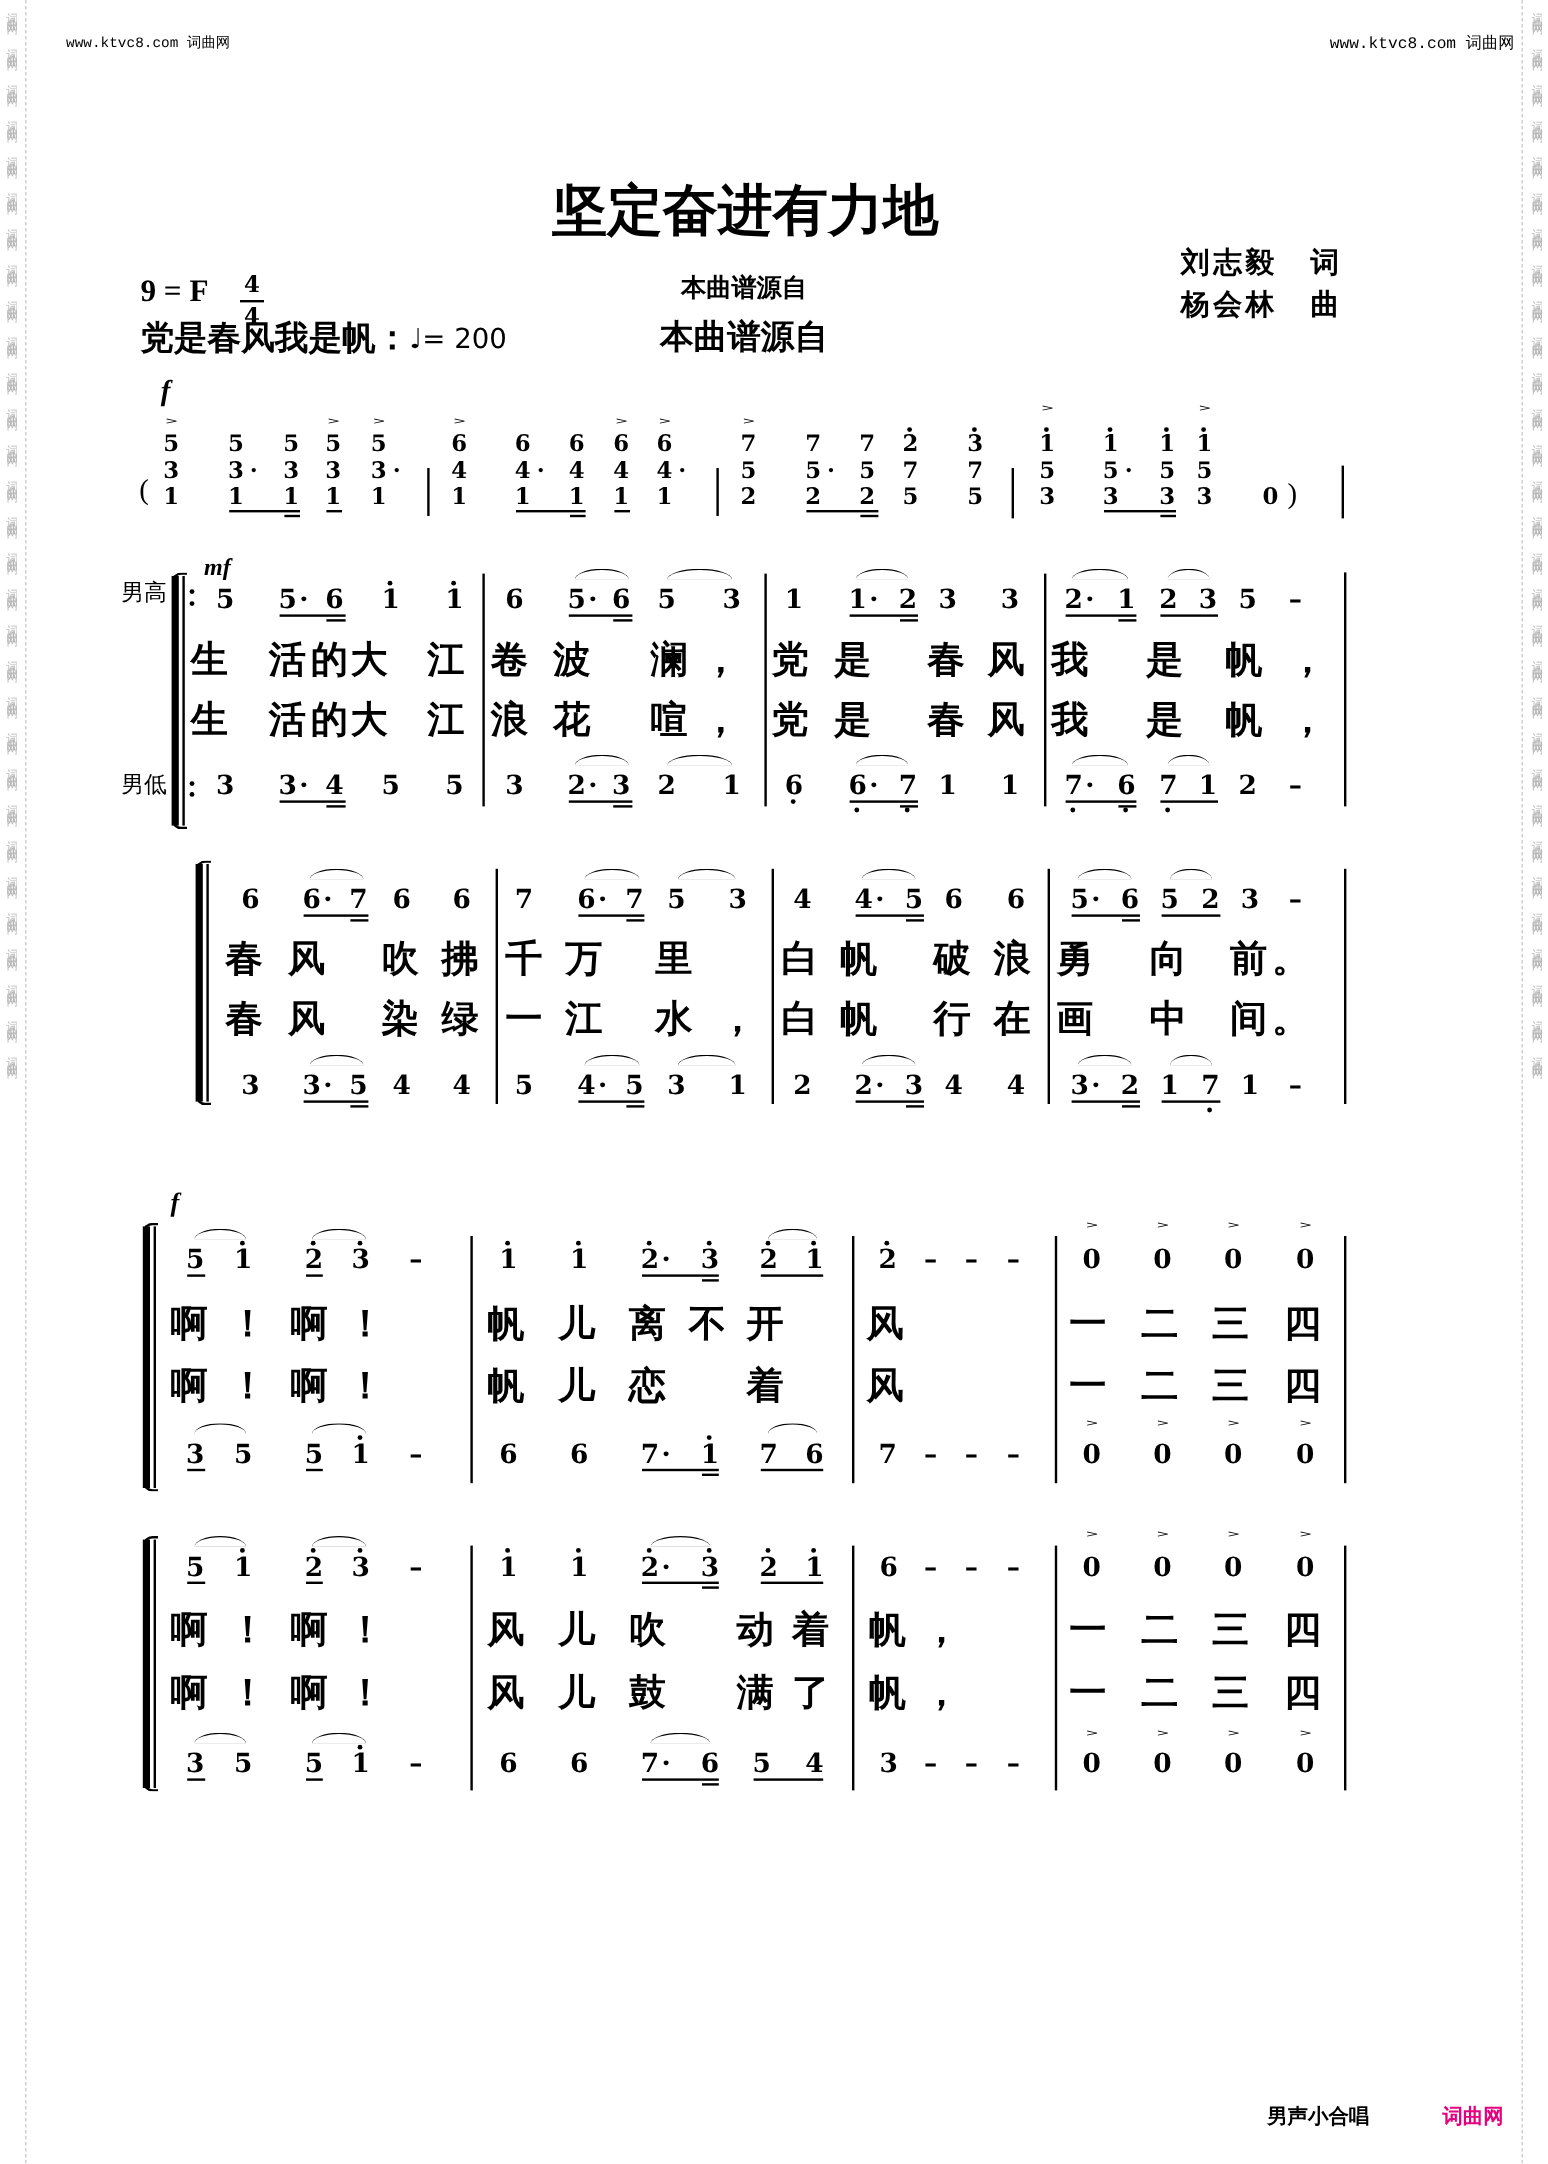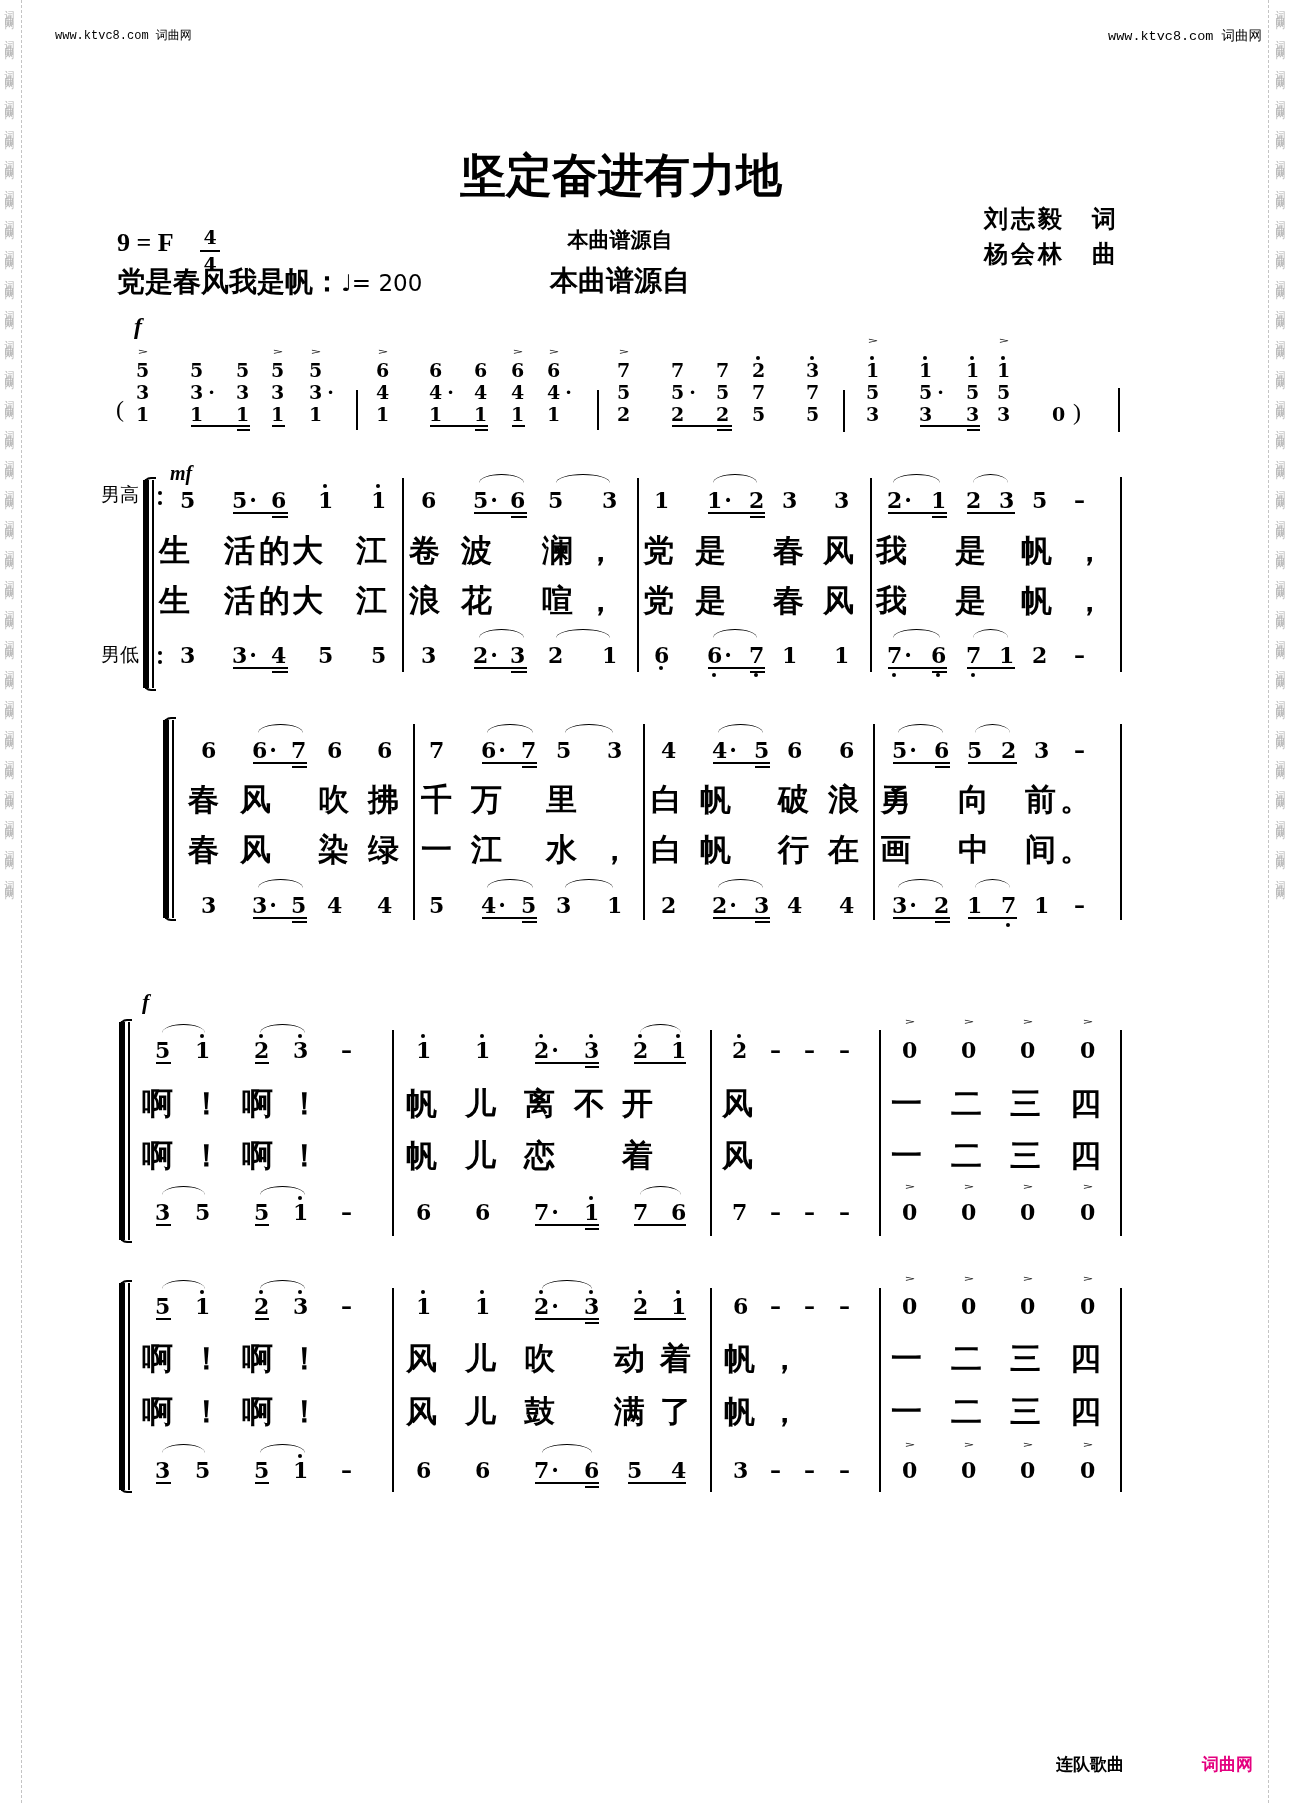--- a/index.html
+++ b/index.html
@@ -614,14 +614,14 @@
 <div class="sl" style="left:542px;top:1444px;width:50px"></div>
 <span class="ac" style="left:905px;top:1272px">&gt;</span>
 <span class="ac" style="left:964px;top:1272px">&gt;</span>
 <span class="ac" style="left:1023px;top:1272px">&gt;</span>
 <span class="ac" style="left:1083px;top:1272px">&gt;</span>
 <span class="ac" style="left:905px;top:1438px">&gt;</span>
 <span class="ac" style="left:964px;top:1438px">&gt;</span>
 <span class="ac" style="left:1023px;top:1438px">&gt;</span>
 <span class="ac" style="left:1083px;top:1438px">&gt;</span>
 
-<div class="foot" style="left:1056px">连队歌曲</div>
+<div class="foot" style="left:1056px">男声小合唱</div>
 <div class="foot foot-pink" style="left:1202px">词曲网</div>
 
 </body></html>

